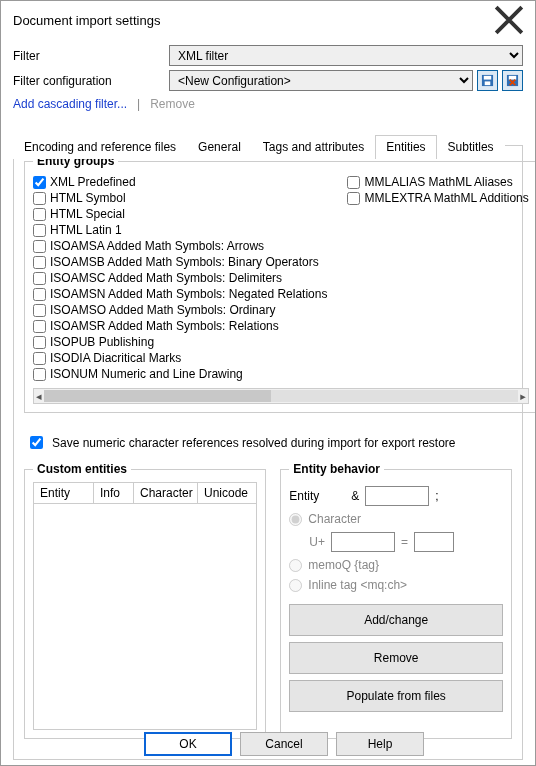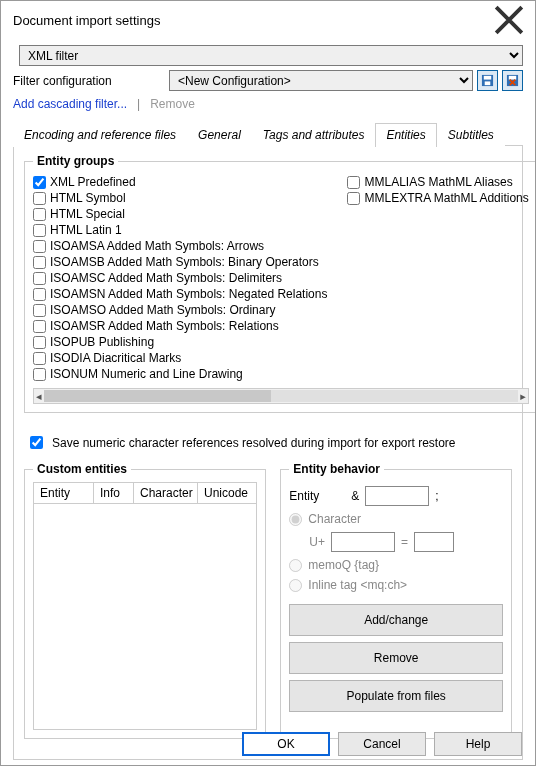--- a/index.html
+++ b/index.html
@@ -39,21 +39,21 @@
     display:flex; align-items:center; justify-content:center;
   }
   .iconbtn svg { width:13px; height:13px; }
   .linkrow { margin: 6px 0 10px 0; display:flex; align-items:center; gap:10px; }
   .link { color:#1a3fcf; cursor:pointer; }
   .sep { color:#888; }
   .disabled-text { color:#9a9a9a; }
   .tabs { display:flex; border-bottom:1px solid #ccc; margin-top:2px; }
   .tab {
     padding: 4px 10px 5px 10px; border:1px solid transparent; border-bottom:none;
-    background:#fff; position:relative; top:2px; cursor:pointer;font-style:italic;
+    background:#fff; position:relative; top:14px; cursor:pointer;
   }
   .tab.active { border-color:#ccc; background:#fff; }
   .panel { border:1px solid #ccc; border-top:none; padding:8px 10px 10px 10px; }
   fieldset { border:1px solid #ccc; margin:0 0 10px 0; padding: 6px 8px 8px 8px; }
   legend { padding:0 4px; font-weight:bold; }
   .groups-wrap { display:flex; gap:20px; }
   .groups-col { flex:1; }
   .chk { display:flex; align-items:center; gap:4px; line-height:16px; white-space:nowrap; }
   .chk input { margin:0; width:13px; height:13px; }
   .hscroll {
@@ -77,21 +77,21 @@
   input.txt.xs { width:40px; }
   .radio { display:flex; align-items:center; gap:6px; margin:6px 0; color:#888; }
   .radio input { margin:0; }
   .indent { margin-left:20px; display:flex; align-items:center; gap:6px; }
   .btnrow button {
     width:100%; height:32px; background:#e5e5e5; border:1px solid #b5b5b5;
     font:inherit; margin-top:6px; color:#000;
   }
   .footer {
     position:absolute; bottom:0; left:0; right:0;
-    display:flex; justify-content:flex-end; gap:8px;
+    display:flex; justify-content:center; gap:8px;
     padding:10px 14px;
     margin-left:32px;
   }
   .footer button {
     width:88px; height:24px; font:inherit;
     background:#e9e9e9; border:1px solid #adadad;
   }
   .footer button.primary {
     background:#fff; border:2px solid #0a64d8;
   }
@@ -103,20 +103,21 @@
   <span>Document import settings</span>
   <div class="close">
     <svg viewBox="0 0 10 10">
         <path d="M1 1 L9 9 M9 1 L1 9" stroke="currentColor" stroke-width="1.2" fill="none"></path>
       </svg>
   </div>
 </div>
 
 <div class="content">
   <div class="row">
+    <div class="label-col">Filter</div>
     <select class="wide">
       <option>XML filter</option>
     </select>
   </div>
   <div class="row">
     <div class="label-col">Filter configuration</div>
     <select class="wide">
       <option>&lt;New Configuration&gt;</option>
     </select>
     <div class="iconbtn">

